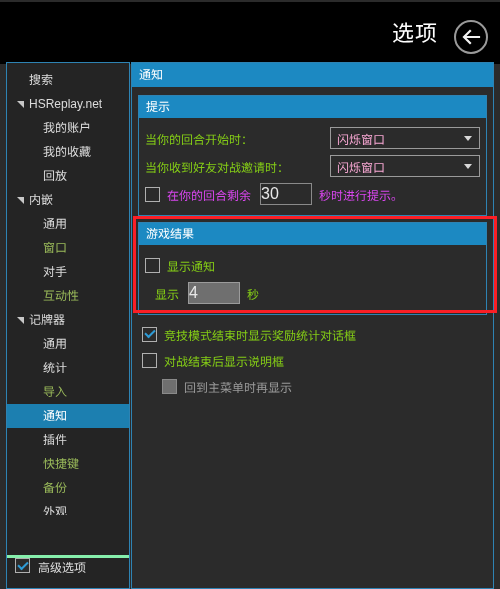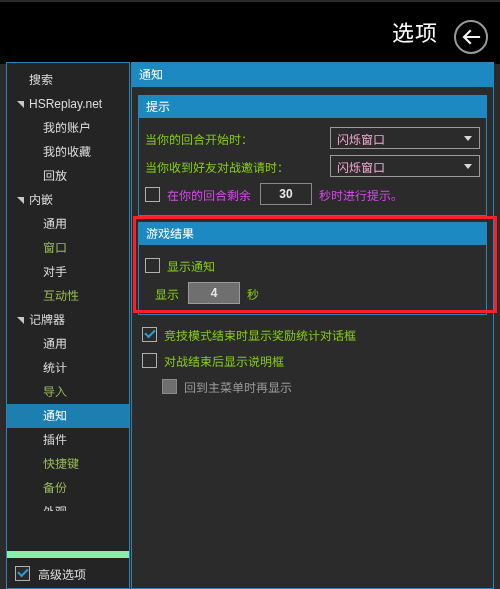--- a/index.html
+++ b/index.html
@@ -100,23 +100,22 @@
   }
   .tree-item.selected {
     background: #1c7fb0;
     color: #ffffff;
   }
   .tree-item.green { color: #9aba5a; }
 
   .advanced-bar {
     flex: 0 0 auto;
     height: 30px;
-    border-top: 7px solid #86efac;
-    display: flex;
-    align-items: center;
+    border-top: 3px solid #86efac;
+    display: flex;
     padding-left: 8px;
     cursor: pointer;
     margin-top: 40px;
   }
   .advanced-label {
     font-size: 12px;
     margin-left: 8px;
     color: #dcdcdc;
   }
 
@@ -227,25 +226,24 @@
     border-top: 5px solid #d8d8d8;
   }
 
   .numbox {
     width: 52px;
     height: 22px;
     background: #2b2b2b;
     border: 1px solid #8a8a8a;
     box-sizing: border-box;
     color: #e8e8e8;
-    font-size: 12px;
+    font-size: 16px;
     font-family: inherit;
-    text-align: center;
+    text-align: left;
     padding: 0;
-    font-weight: bold;
   }
   .numbox.disabled {
     background: #6f6f6f;
     color: #e6e6e6;
     border-color: #9b9b9b;
   }
 
   .green-text { color: #d946ef; }
   .gray-text  { color: #9a9a9a; }
 

